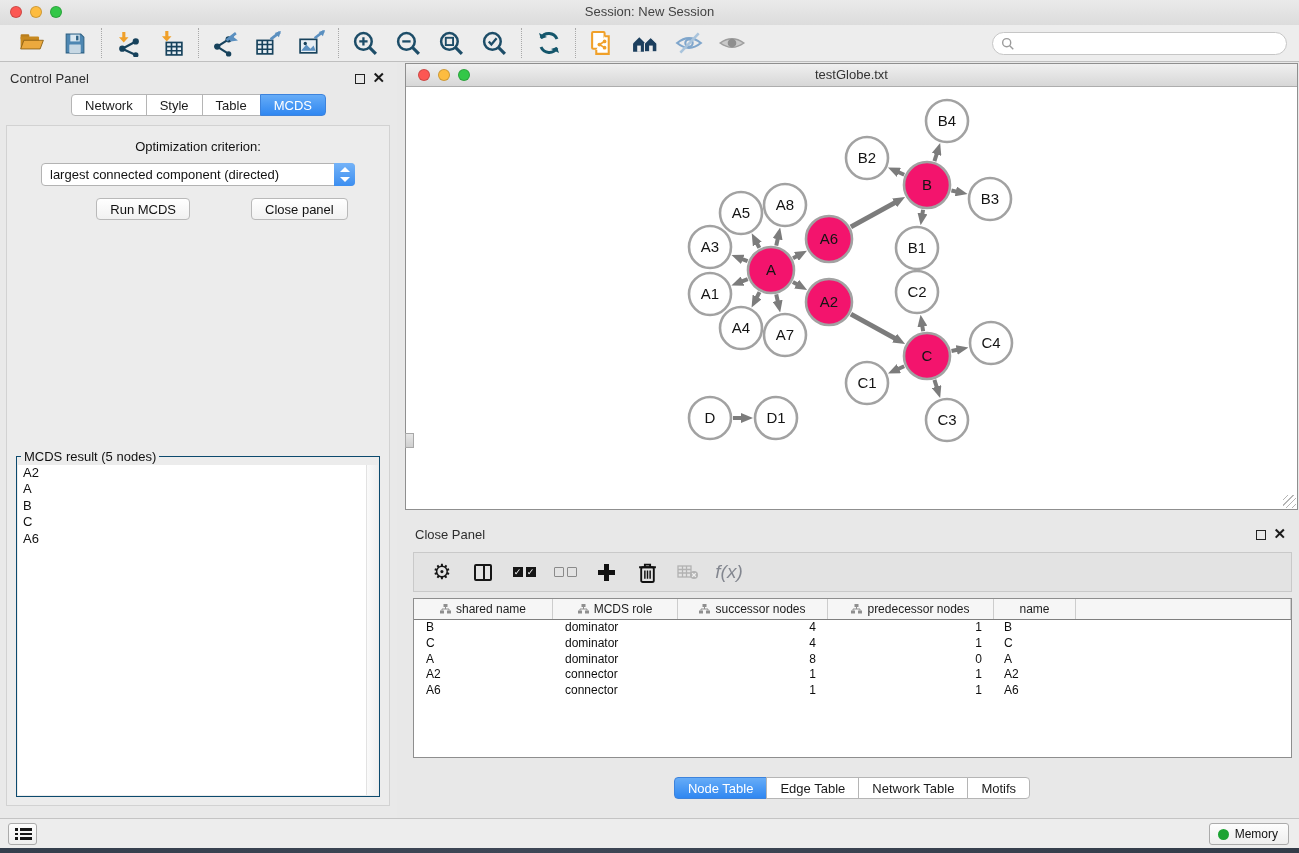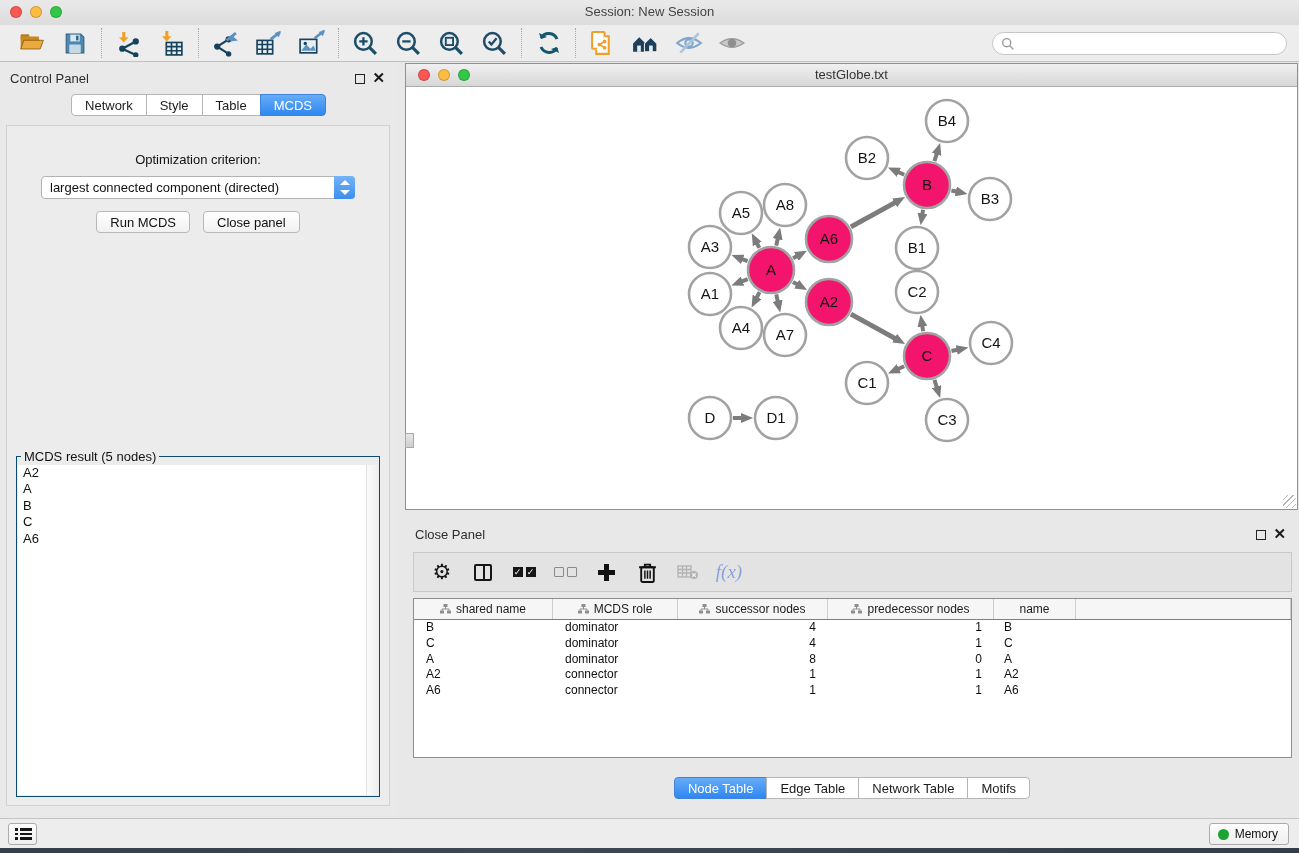--- a/index.html
+++ b/index.html
@@ -34,32 +34,32 @@
 
   .segrow { display:flex; justify-content:center; }
   .seg { background:#FFF; border:1px solid #B5B5B5; font-size:13px; color:#1B1B1B;
     padding:2px 13px; height:22px; line-height:17px; margin-left:-1px; cursor:default; }
   .seg:first-child { border-radius:4px 0 0 4px; margin-left:0; }
   .seg:last-child { border-radius:0 4px 4px 0; }
   .seg.active { background:linear-gradient(#66ACF7,#2F87F1); border-color:#3D83DC; color:#FFF; }
 
   .cp-body { position:absolute; top:63px; left:6px; right:7px; bottom:12px;
     background:#ECECEC; border:1px solid #D2D2D2; }
-  .opt-label { text-align:center; margin-top:26px; font-size:13px; color:#111; }
+  .opt-label { text-align:center; margin-top:13px; font-size:13px; color:#111; }
   .selectwrap { position:relative; width:314px; height:23px; margin:9px auto 0; background:#FFF;
     border:1px solid #B3B3B3; border-radius:4px; font-size:13px; line-height:21px; padding-left:8px; color:#111; }
   .stepper { position:absolute; right:-1px; top:-1px; width:21px; height:23px; border-radius:0 4px 4px 0;
     background:linear-gradient(#74B3F8,#3C8EF0); }
   .stepper .up, .stepper .dn { position:absolute; left:5.5px; width:0; height:0;
     border-left:5px solid transparent; border-right:5px solid transparent; }
   .stepper .up { top:4px; border-bottom:5px solid #FFF; }
   .stepper .dn { bottom:4px; border-top:5px solid #FFF; }
   .btnrow { display:flex; justify-content:center; gap:13px; margin-top:12px; }
   .pushbtn { background:linear-gradient(#FFFFFF,#F1F1F1); border:1px solid #B9B9B9; border-radius:4px;
-    font-size:13px; color:#111; padding:2px 13px; height:22px; font-family:"Liberation Sans",sans-serif; }
+    font-size:13px; color:#111; padding:2px 13px; height:22px; font-family:"Liberation Sans",sans-serif;margin-left:48px; }
 
   .group { position:absolute; left:9px; right:9px; top:330px; bottom:8px; border:1px solid #0c4a6e; }
   .group-legend { position:absolute; top:-8px; left:4px; background:#ECECEC; padding:0 3px;
     font-size:13px; color:#111; }
   .result-list { position:absolute; inset:8px 1px 1px 1px; background:#FFF; overflow:hidden; }
   .result-item { font-size:13px; color:#111; line-height:16.4px; padding-left:5px; }
   .vscroll { position:absolute; right:1px; top:8px; bottom:1px; width:12px;
     background:linear-gradient(90deg,#FAFAFA,#EFEFEF); border-left:1px solid #E2E2E2; }
 
   
@@ -85,21 +85,21 @@
   .splitcols { width:18px; height:17px; border:2.2px solid #161616; border-radius:2px; position:relative; }
   .splitcols::after { content:""; position:absolute; left:50%; top:0; bottom:0; width:2.2px; background:#161616; }
   .cbpair { display:flex; gap:3px; }
   .cb { width:10px; height:10px; }
   .cb.on { background:#161616; color:#FFF; font-size:9px; line-height:10px; text-align:center; }
   .cb.off { border:1.6px solid #8A8A8A; border-radius:1px; background:transparent; }
   .plusico { position:relative; width:17px; height:17px; }
   .plusico::before,.plusico::after { content:""; position:absolute; background:#111; }
   .plusico::before { left:6px; top:0; width:5px; height:17px; }
   .plusico::after { top:6px; left:0; width:17px; height:5px; }
-  .fx { font-family:Liberation Serif, serif; font-style:italic; font-size:19px; color:#1d4ed8; }
+  .fx { font-family:Liberation Sans, sans-serif; font-style:italic; font-size:19px; color:#0f172a; }
   .disabled-ico { opacity:.45; }
 
   .tp-table { position:absolute; left:8px; right:7px; top:80px; height:160px; background:#FFF;
     border:1px solid #8E8E8E; overflow:hidden; }
   .thead { display:flex; height:21px; background:#F6F6F6; border-bottom:1px solid #7F7F7F; }
   .th { display:flex; align-items:center; justify-content:center; gap:5px; font-size:12px; color:#1D1D1D;
     border-right:1px solid #CDCDCD; height:100%; }
   .th:last-child { border-right:1px solid #CDCDCD; }
   .trow { display:flex; height:15.8px; }
   .td { font-size:12px; color:#0E0E0E; line-height:15.8px; overflow:hidden; white-space:nowrap; }

